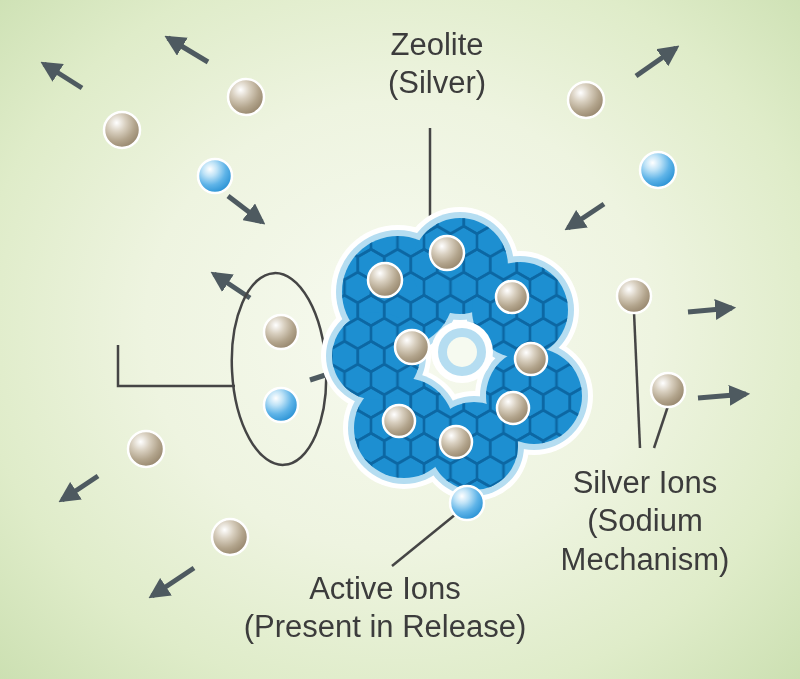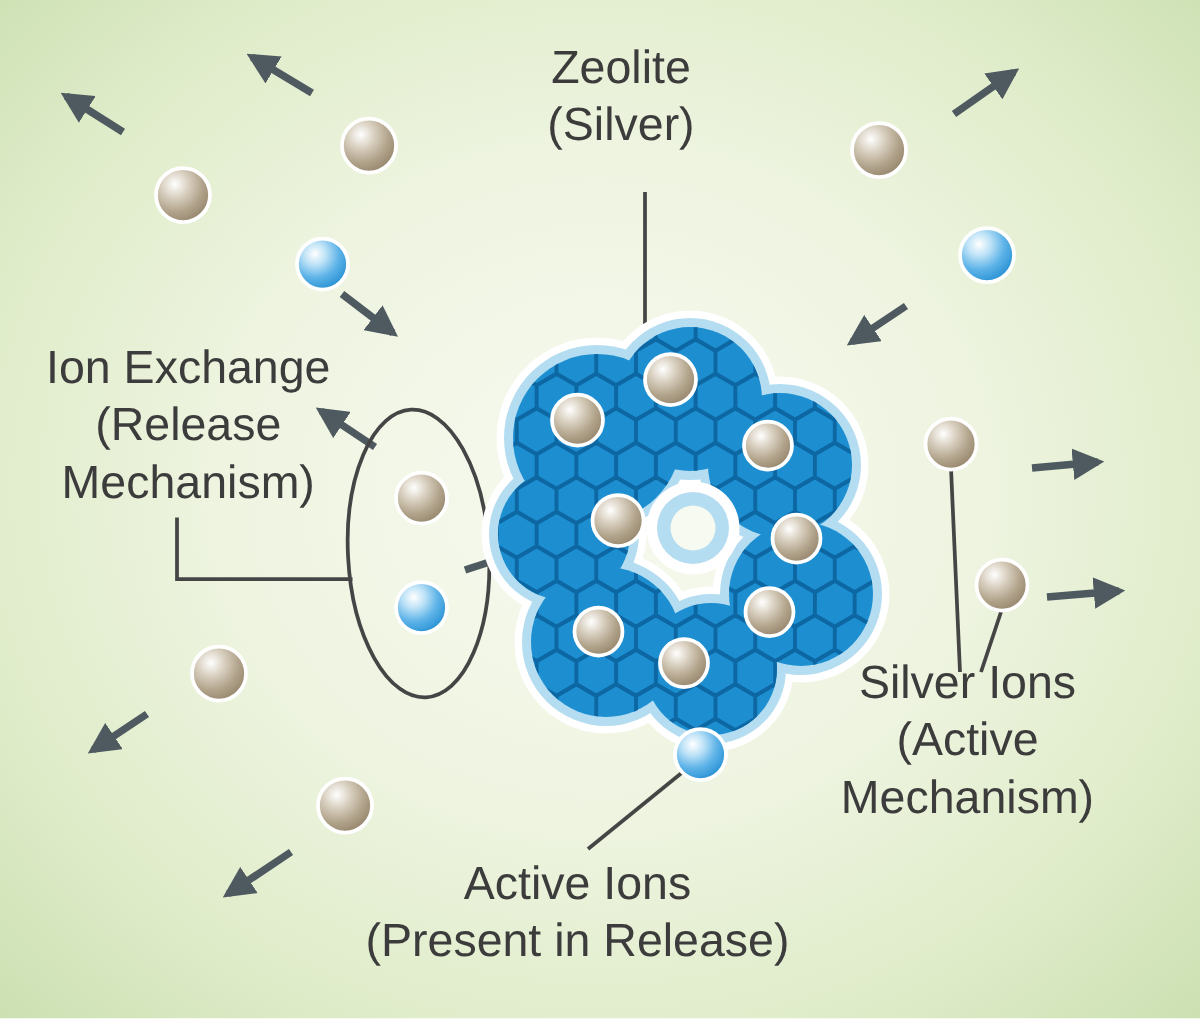--- a/index.html
+++ b/index.html
@@ -153,34 +153,29 @@
     </g>
 
     <g stroke="#ffffff" stroke-width="2.5" fill="url(#gSodium)">
       <circle cx="215" cy="176" r="17"></circle>
       <circle cx="658" cy="170" r="18"></circle>
       <circle cx="281" cy="405" r="17"></circle>
       <circle cx="467" cy="503" r="17"></circle>
     </g>
   </svg>
 
-  <div class="label" style="left:314px;top:26px;width:200px">
+  <div class="label" style="left:337px;top:26px;width:200px">
     <div>Zeolite</div>
     <div>(Silver)</div>
   </div>
 
-  <div class="label" style="left:8px;top:226px;width:235px">
-    <div>Ion Exchange</div>
-    <div>(Release</div>
-    <div>Mechanism)</div>
-  </div>
 
-  <div class="label" style="left:545px;top:436px;width:200px">
+  <div class="label" style="left:545px;top:464px;width:200px">
     <div>Silver Ions</div>
-    <div>(Active</div>
+    <div>(Sodium</div>
     <div>Mechanism)</div>
   </div>
 
   <div class="label" style="left:185px;top:570px;width:400px">
     <div>Active Ions</div>
     <div>(Present in Release)</div>
   </div>
 
 </div>
 

